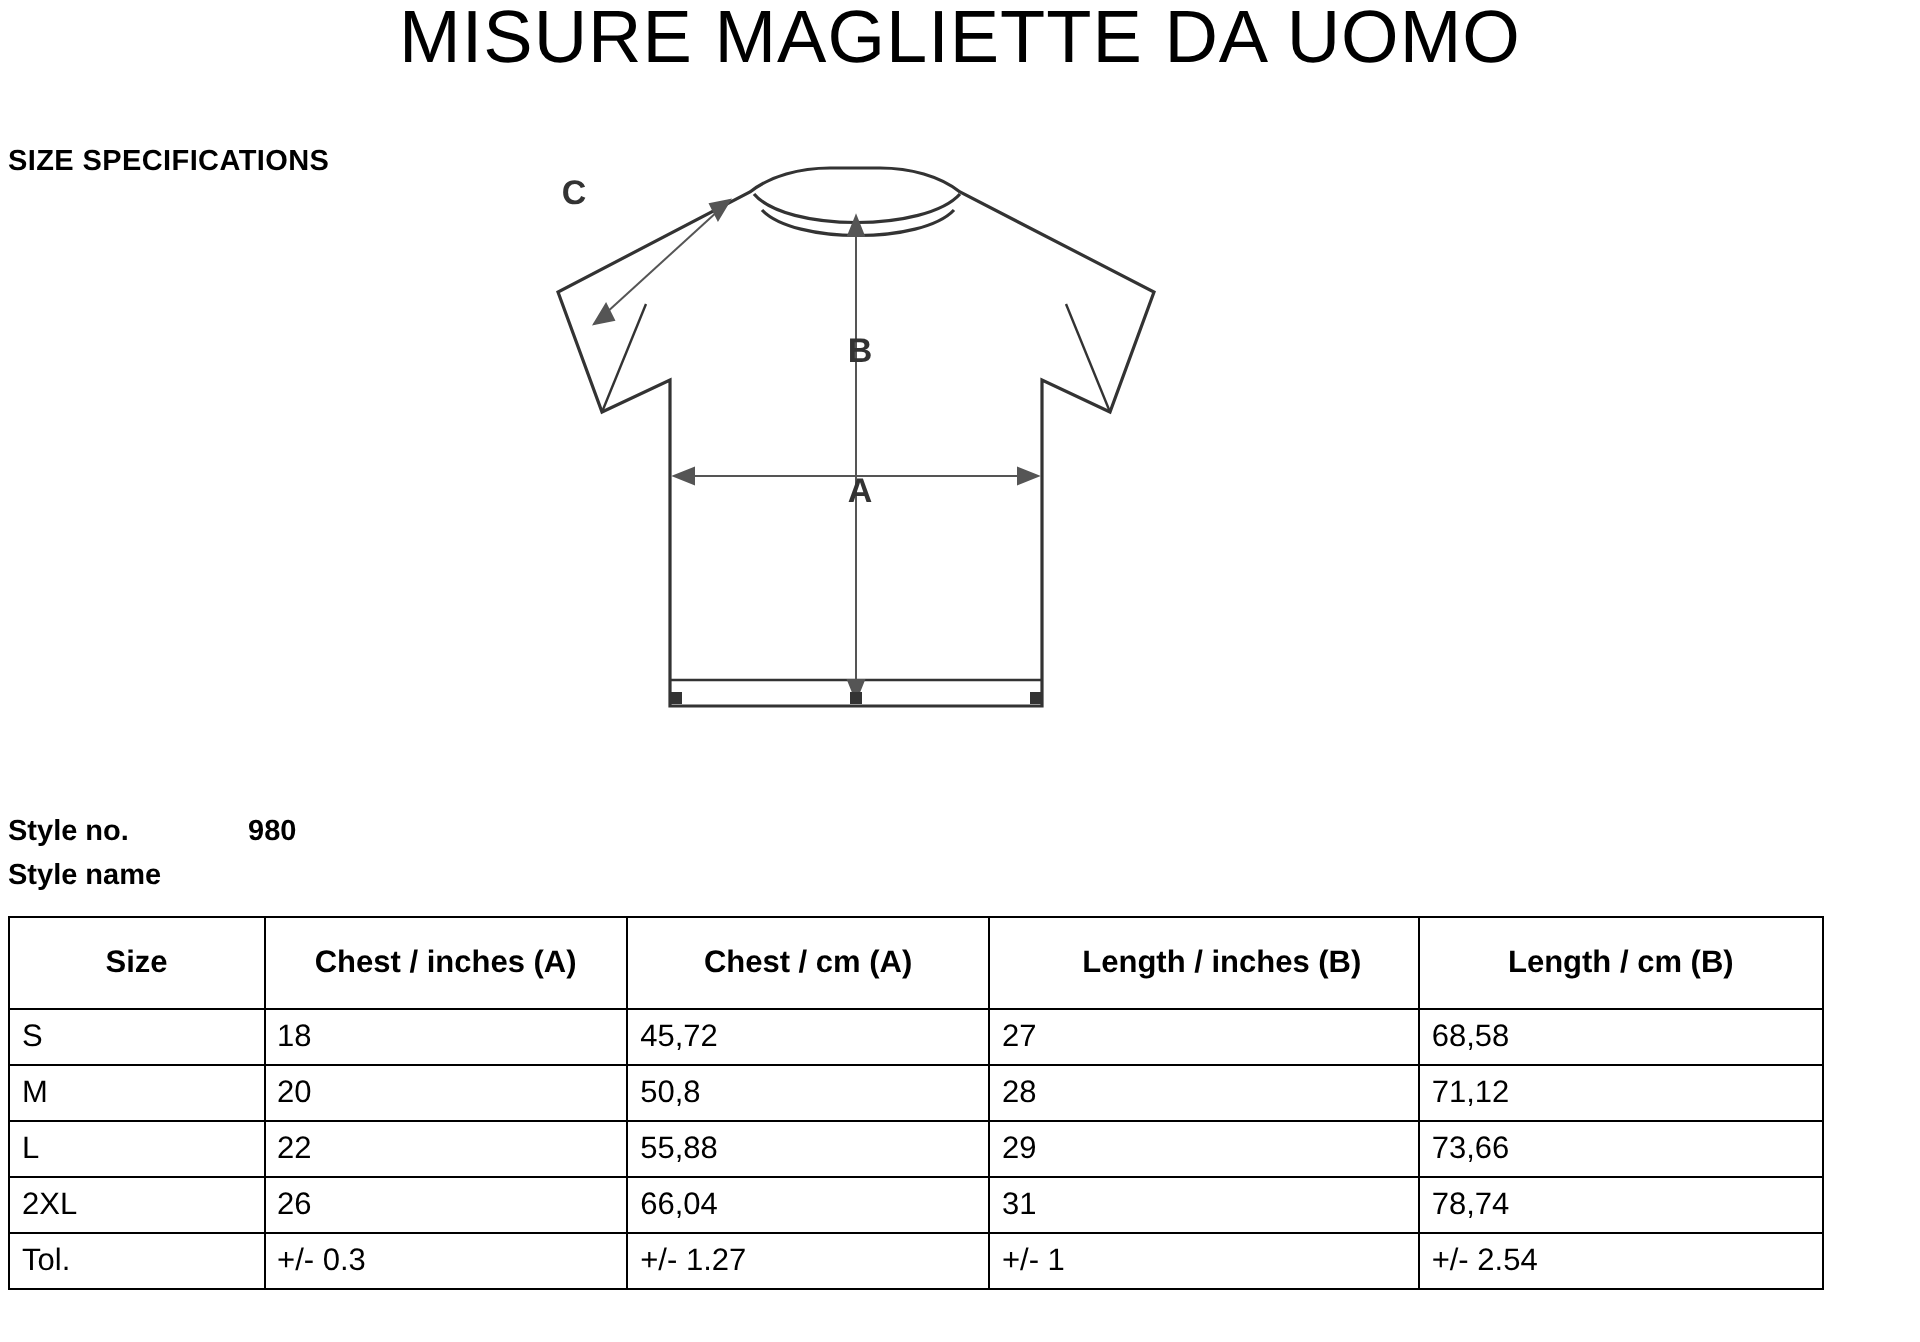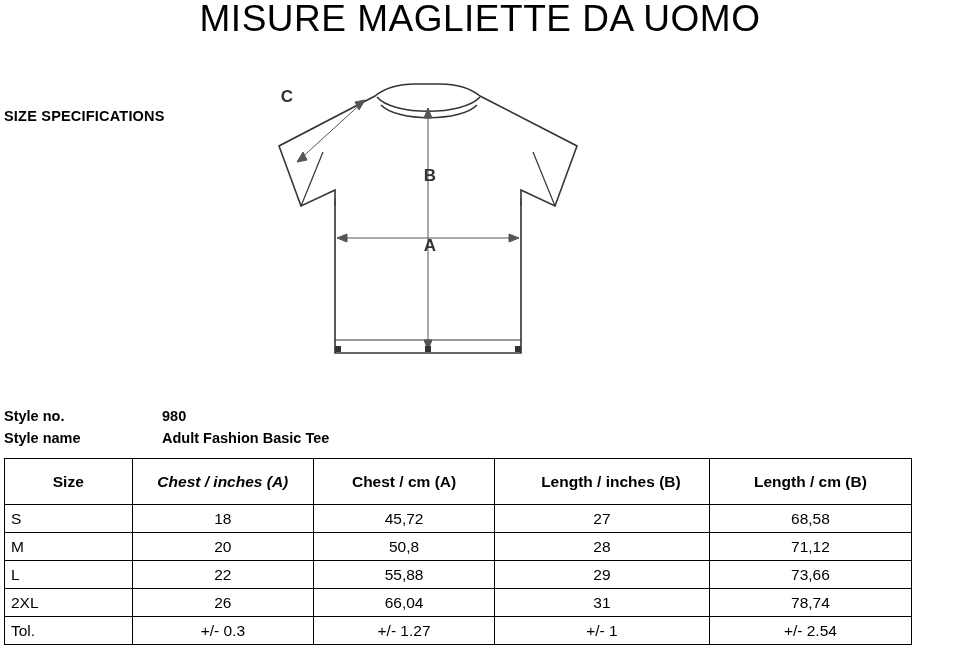--- a/index.html
+++ b/index.html
@@ -31,21 +31,20 @@
     letter-spacing: 0.5px;
     font-family: "Liberation Sans", sans-serif;
   }
   .size-spec-label {
     position: absolute;
     top: 73px;
     left: 4px;
     font-size: 14.5px;
     font-weight: bold;
     letter-spacing: 0.2px;
-    margin-top: 35px;
   }
   .diagram {
     position: absolute;
     top: 78px;
     left: 225px;
     width: 400px;
     height: 300px;
   }
   .style-block {
     position: absolute;
@@ -58,21 +57,20 @@
     display: flex;
     align-items: baseline;
     height: 22px;
   }
   .style-key {
     width: 120px;
     font-weight: bold;
   }
   .style-val {
     font-weight: bold;
-    margin-left: 38px;
   }
   table.size-table {
     position: absolute;
     top: 458px;
     left: 4px;
     width: 908px;
     border-collapse: collapse;
     font-size: 15.5px;
   }
   table.size-table th,
@@ -81,30 +79,29 @@
     height: 27px;
     padding: 0 6px;
   }
   table.size-table thead th {
     font-weight: bold;
     text-align: center;
     height: 45px;
     font-size: 15.5px;
   }
   table.size-table thead th.col-size { width: 126px; }
-  table.size-table thead th.col-a-in { width: 185px; font-style: italic; }
+  table.size-table thead th.col-a-in { width: 185px; }
   table.size-table thead th.col-a-cm { width: 185px; }
   table.size-table thead th.col-b-in { width: 202px; padding-left: 24px; }
   table.size-table thead th.col-b-cm { width: 208px; }
   table.size-table tbody td.cell-size {
     text-align: left;
     font-weight: normal;
   }
   table.size-table tbody td.cell-val {
-    text-align: center;
     font-weight: normal;
   }
 </style>
 </head>
 <body>
 
 <div class="page">
 
   <div class="main-title">MISURE MAGLIETTE DA UOMO</div>
 
@@ -156,21 +153,20 @@
     </svg>
   </div>
 
   <div class="style-block">
     <div class="style-row">
       <span class="style-key">Style no.</span>
       <span class="style-val">980</span>
     </div>
     <div class="style-row">
       <span class="style-key">Style name</span>
-      <span class="style-val">Adult Fashion Basic Tee</span>
     </div>
   </div>
 
   <table class="size-table">
     <thead>
       <tr>
         <th class="col-size">Size</th>
         <th class="col-a-in">Chest / inches (A)</th>
         <th class="col-a-cm">Chest / cm (A)</th>
         <th class="col-b-in">Length / inches (B)</th>

